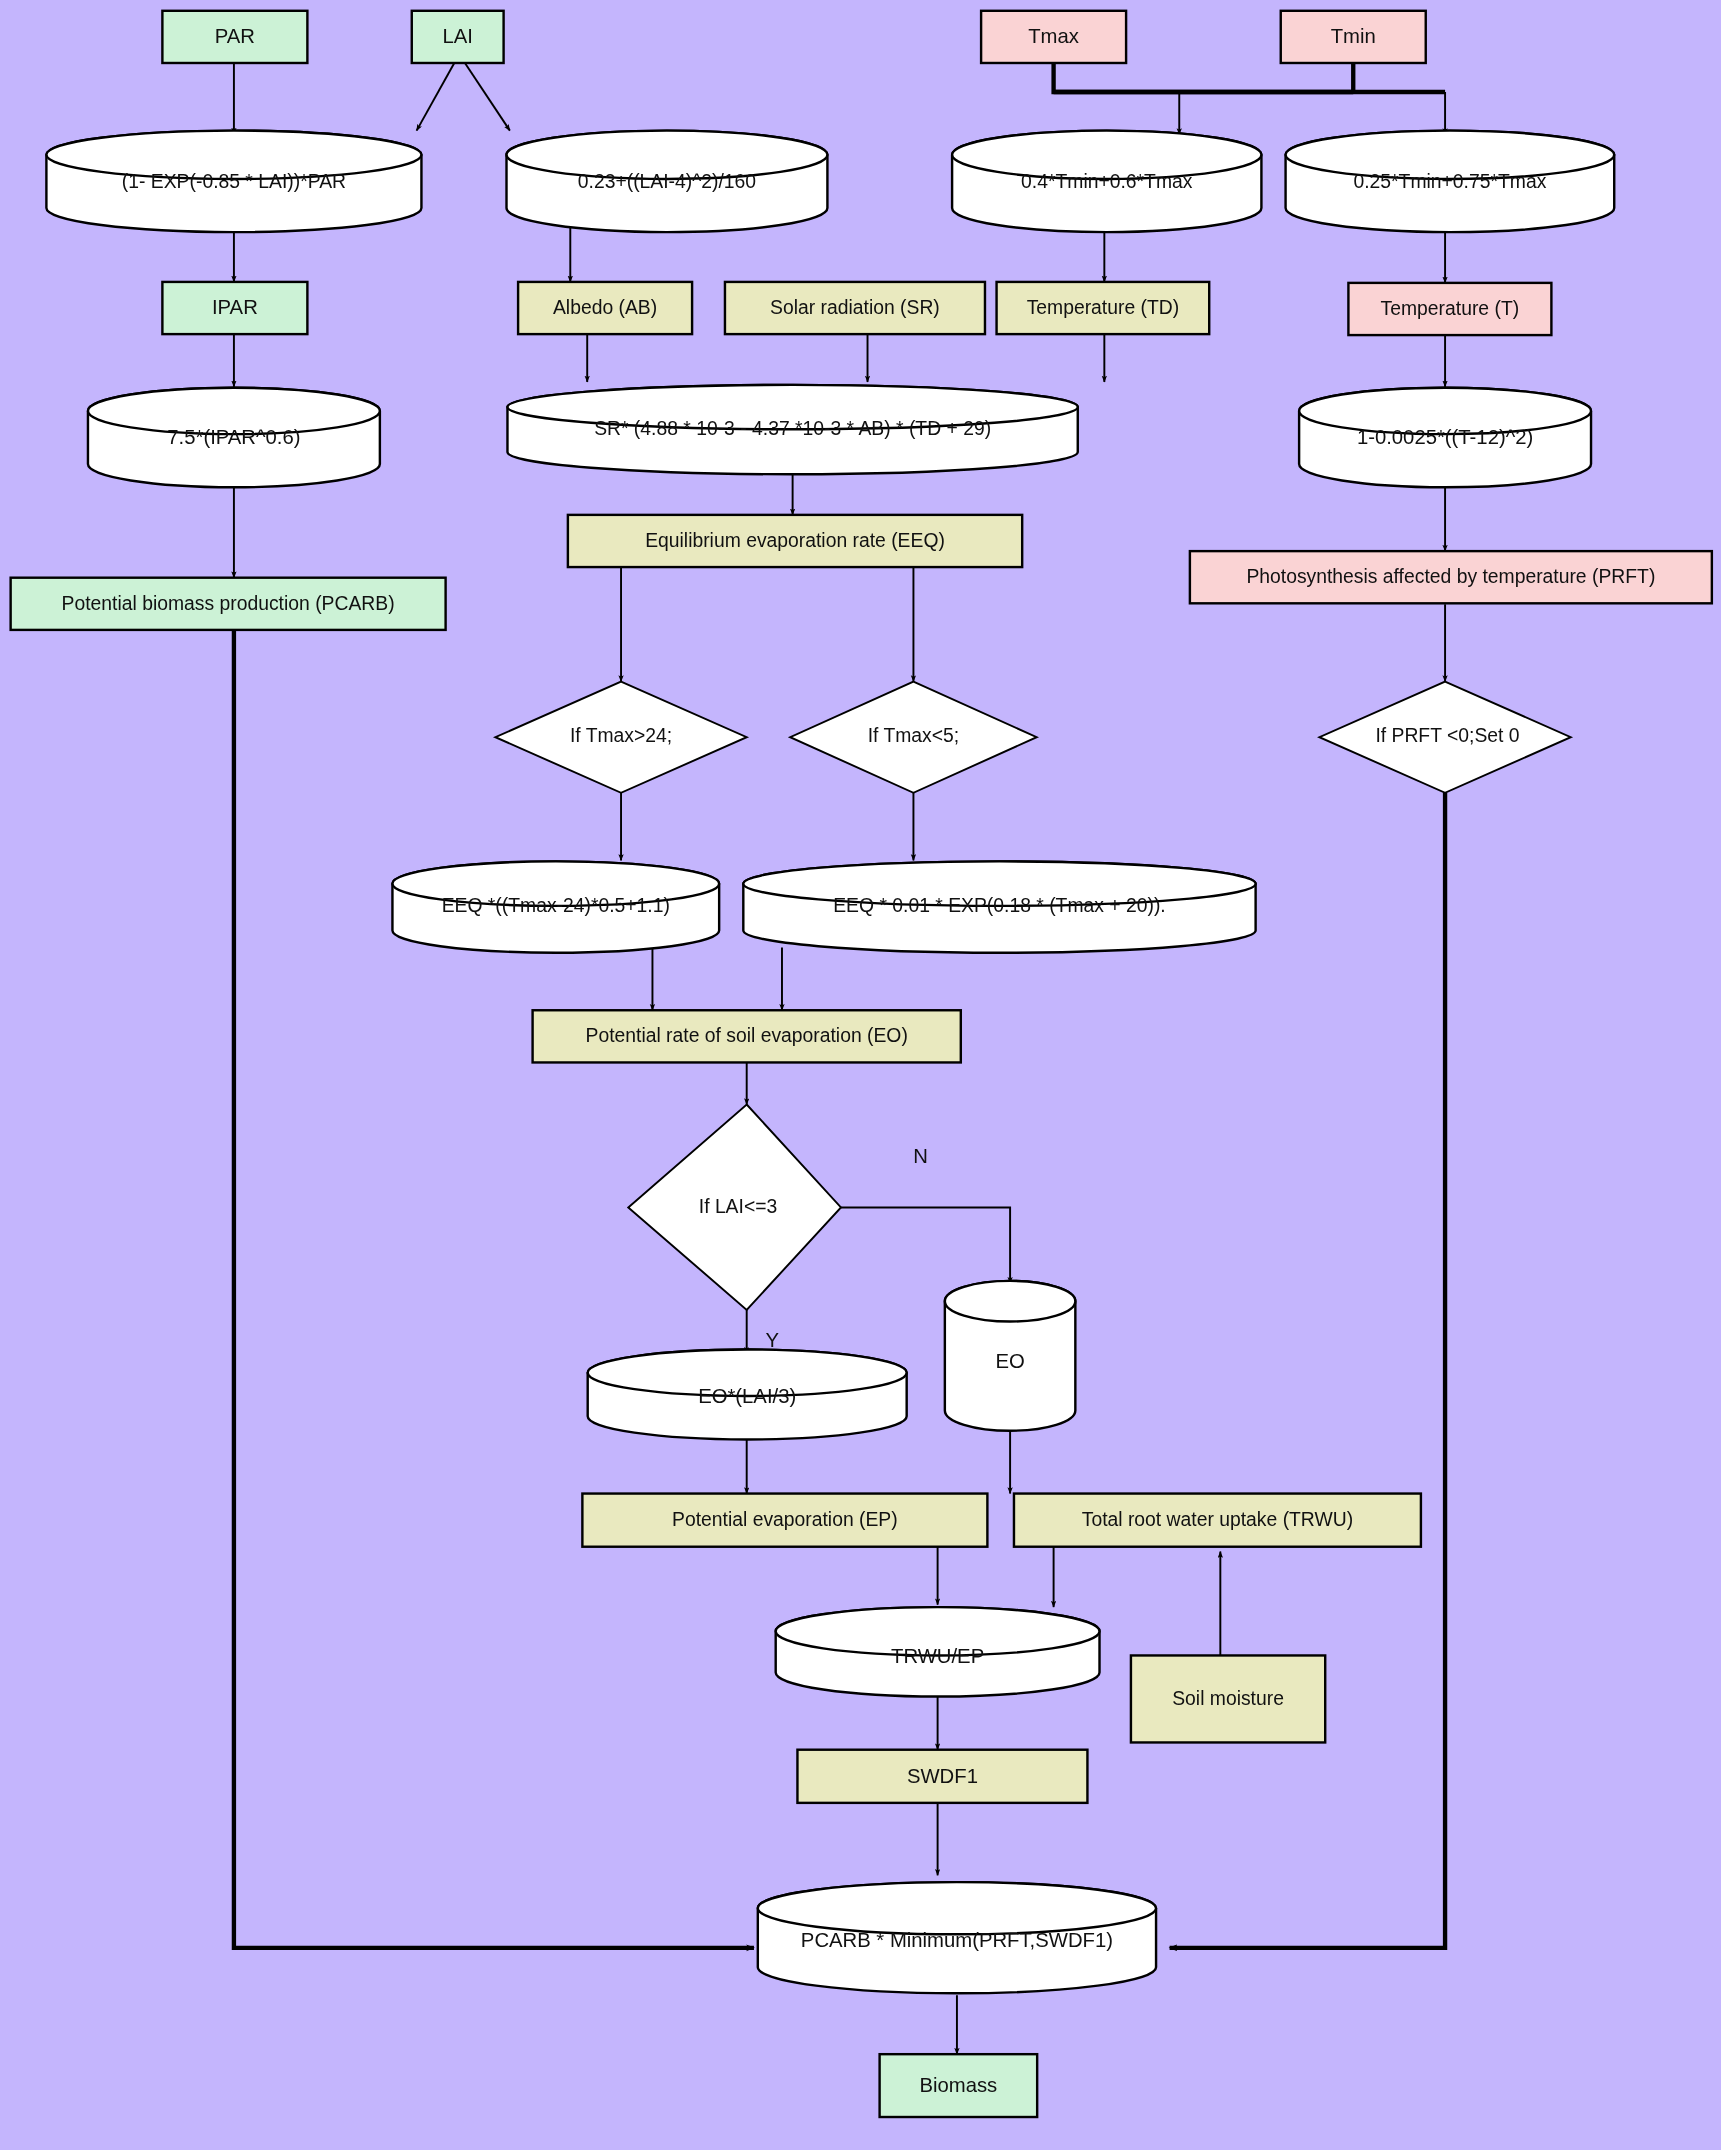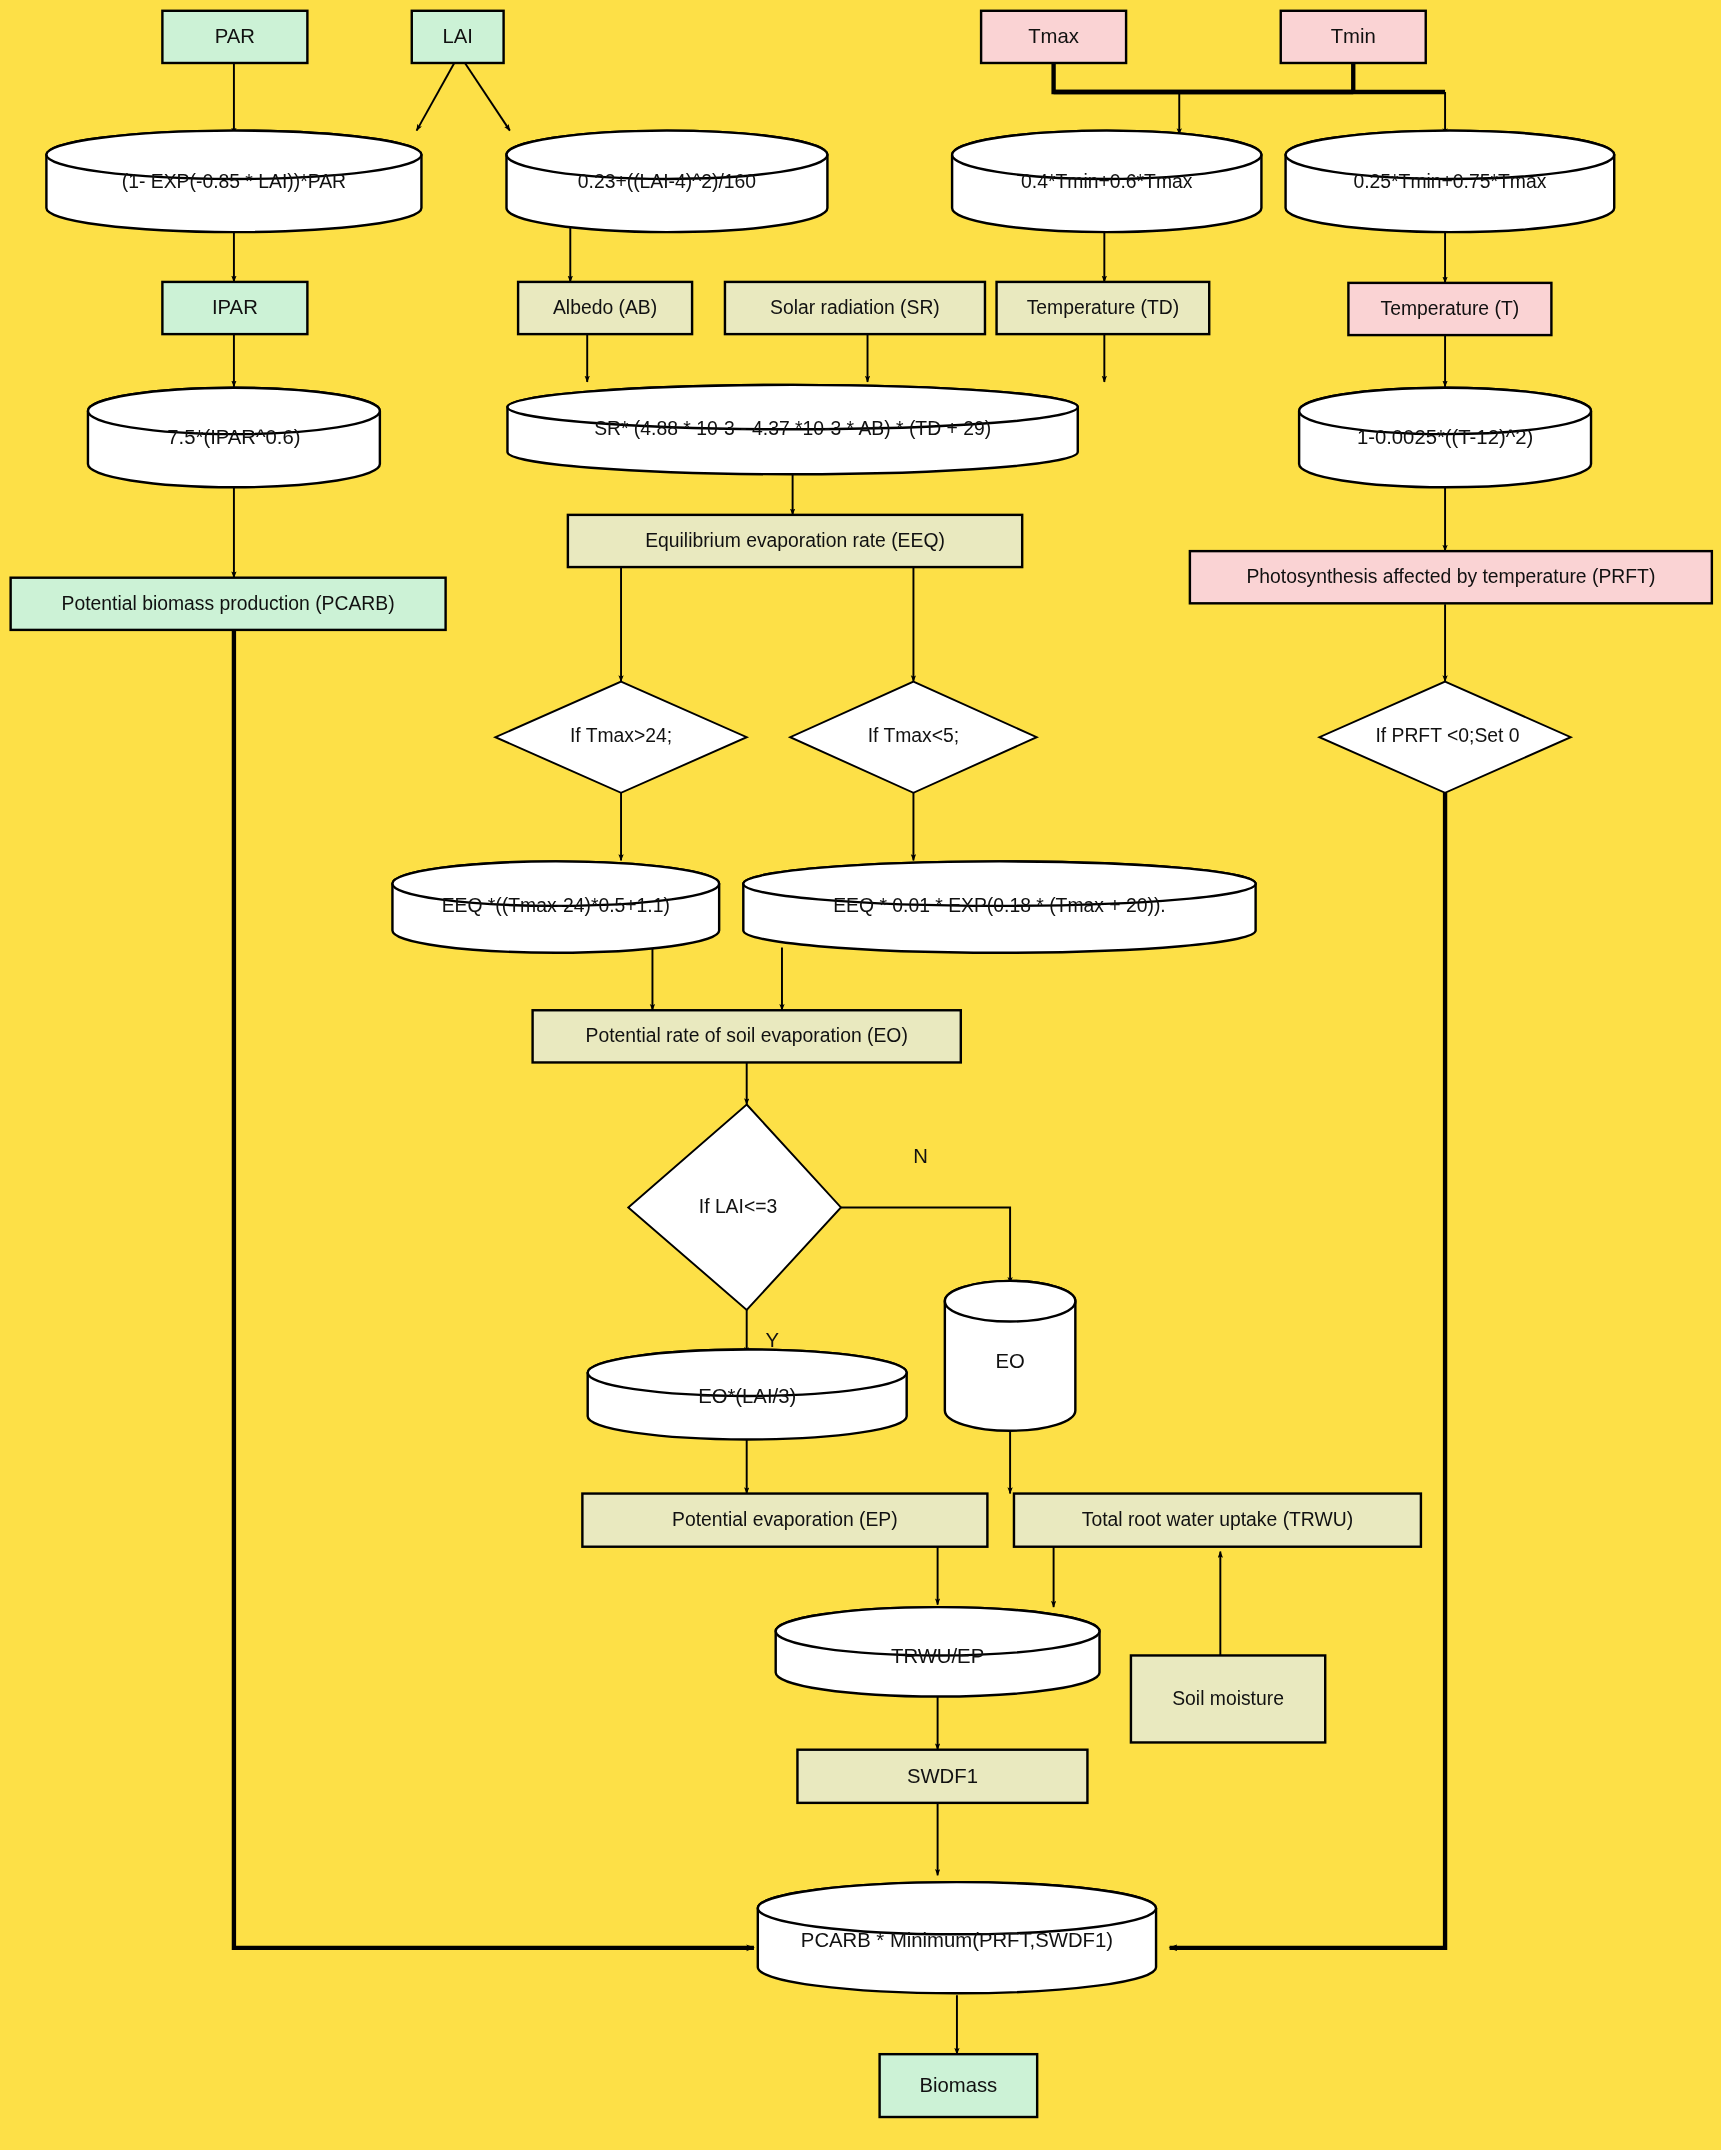--- a/index.html
+++ b/index.html
@@ -1,17 +1,17 @@
 <!DOCTYPE html>
 <html style="font-size:7.7px"><head>
 <meta charset="utf-8">
 <style>
   html,body{margin:0;padding:0;background:#ffffff;}
   body{font-family:"Liberation Sans","DejaVu Sans",sans-serif;}
-  #stage{position:relative;width:1722px;height:2151px;background:#fde047;overflow:hidden;}
+  #stage{position:relative;width:1722px;height:2151px;background:#c4b5fd;overflow:hidden;}
   svg{position:absolute;left:0;top:0;width:1722px;height:2151px;}
   .nodeText{font-family:"Liberation Sans","DejaVu Sans",sans-serif;fill:#111;text-anchor:middle;dominant-baseline:middle;}
   .edgeLabel{font-family:"Liberation Sans","DejaVu Sans",sans-serif;fill:#111;text-anchor:middle;dominant-baseline:middle;}
   .shape{stroke:#000;}
   .box{stroke-width:5;}
   .cyl{fill:#fff;stroke:#000;stroke-width:5;}
   .diamond{fill:#fff;stroke:#000;stroke-width:4;}
   .edge{stroke:#000;fill:none;}
 </style>
 </head>

